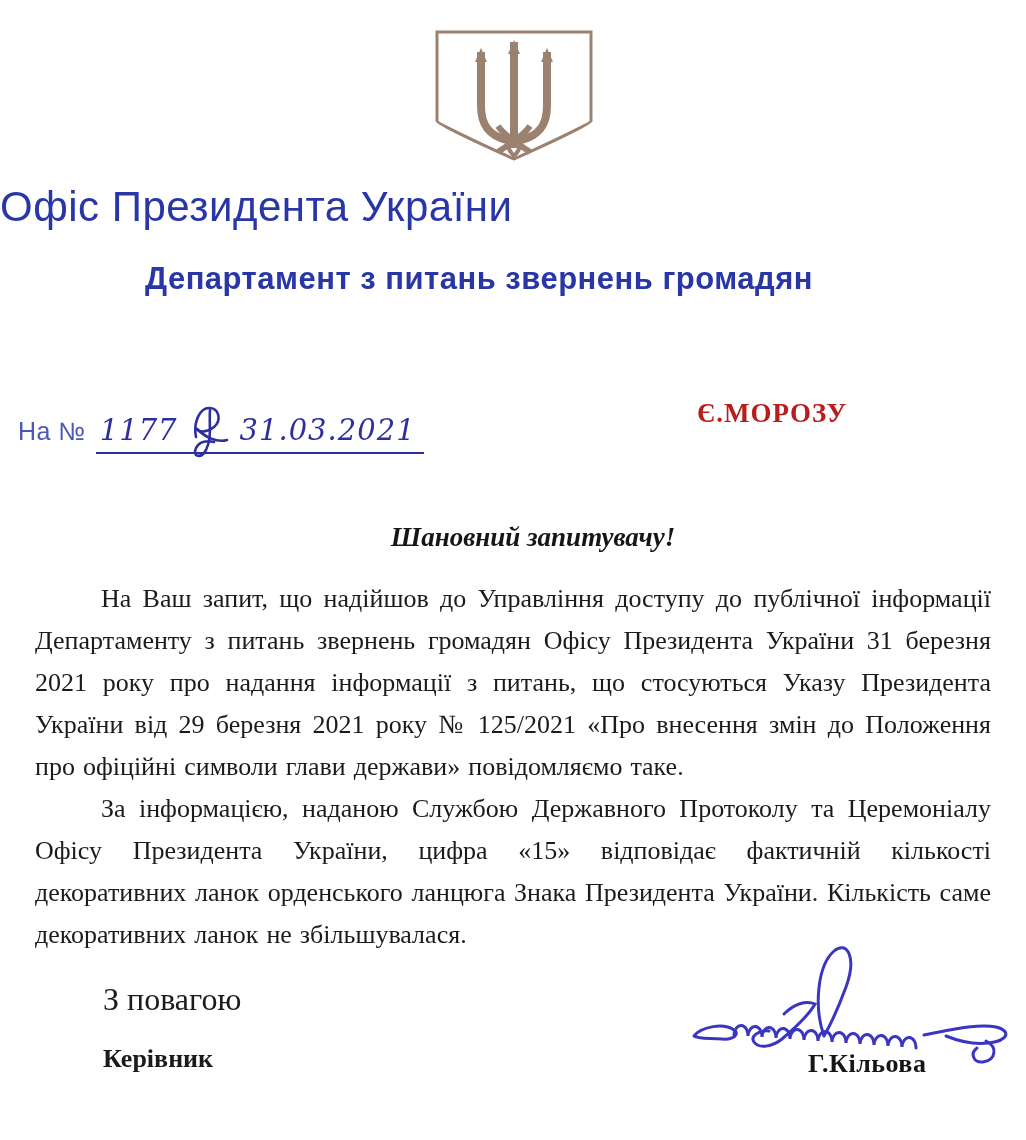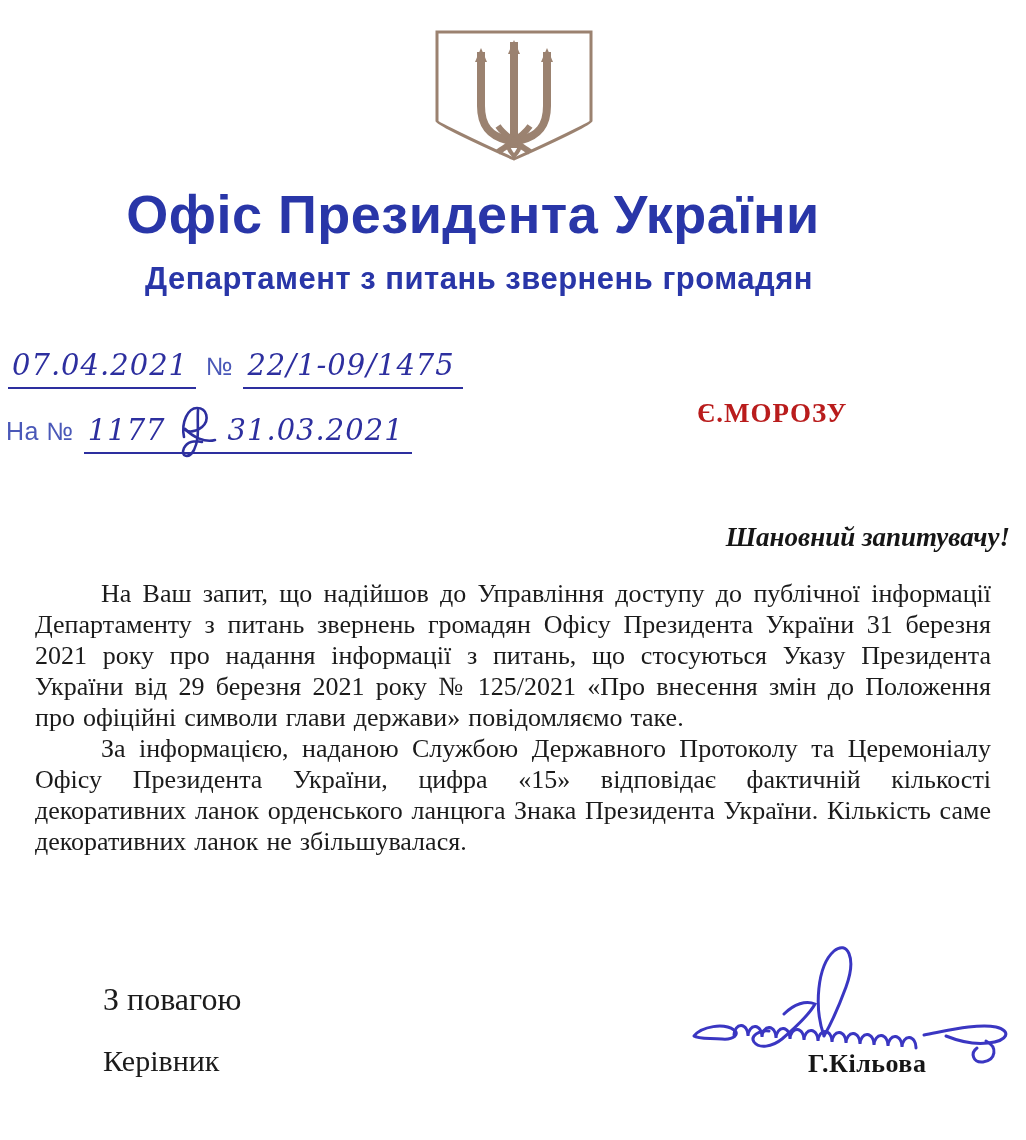--- a/index.html
+++ b/index.html
@@ -16,25 +16,25 @@
 
   
   .emblem {
     position: absolute;
     left: 430px; top: 26px;
     width: 168px; height: 138px;
   }
   .org-title {
     position: absolute;
     left: 0; right: 0; top: 183px;
-    text-align: center;
+    text-align: left;
     padding-right: 80px;
     font-family: "Liberation Sans", sans-serif;
-    font-size: 54px;
-    font-weight: 700;
+    font-size: 42px;
+    font-weight: 400;
     letter-spacing: 0.5px;
     color: #2936a8;
   }
   .org-subtitle {
     position: absolute;
     left: 0; right: 0; top: 261px;
     text-align: center;
     padding-right: 80px;
     font-family: "Liberation Sans", sans-serif;
     font-size: 31px;
@@ -45,21 +45,21 @@
   }
 
   
   .ref-line1 {
     position: absolute;
     left: 8px; top: 348px;
     white-space: nowrap;
   }
   .ref-line2 {
     position: absolute;
-    left: 0; top: 404px;
+    left: 12px; top: 404px;
     white-space: nowrap;
   }
   .hw {
     font-family: "DejaVu Serif", serif;
     font-style: italic;
     font-size: 29px;
     letter-spacing: 1px;
     color: #2d2f9f;
   }
   .hw-underline {
@@ -85,53 +85,54 @@
     font-family: "Liberation Serif", serif;
     font-weight: 700;
     font-size: 27px;
     letter-spacing: 1px;
     color: #b91c1c;
   }
 
   
   .salutation {
     position: absolute;
-    left: 0; right: 16px; top: 522px;
-    text-align: right;
+    left: 0; right: 0; top: 522px;
+    text-align: center;
     padding-left: 40px;
     font-family: "Liberation Serif", serif;
     font-weight: 700;
     font-style: italic;
     font-size: 27px;
     color: #161616;
   }
   .body-text {
     position: absolute;
     left: 35px; right: 35px; top: 578px;
   }
   .body-text p {
     font-family: "Liberation Serif", serif;
     font-size: 26px;
-    line-height: 31px;
+    line-height: 42px;
     text-align: justify;
     text-indent: 66px;
     word-spacing: 1.5px;
     color: #1b1b1b;
   }
 
   
   .regards {
     position: absolute;
     left: 103px; top: 981px;
     font-size: 32px;
   }
   .position-title {
     position: absolute;
     left: 103px; top: 1044px;
-    font-size: 30px;
+    font-size: 26px;
+    font-weight: bold;
   }
   .signature-svg {
     position: absolute;
     left: 688px; top: 938px;
   }
   .signer-name {
     position: absolute;
     left: 808px; top: 1049px;
     font-weight: 700;
     font-size: 26px;
@@ -168,25 +169,20 @@
         <path d="M100,100 C92,112 76,120 68,126"></path>
       </g>
 
       <path d="M84,106 C92,114 92,122 84,130 C76,122 76,114 84,106 Z" fill="none" stroke="#9b8270" stroke-width="4"></path>
     </svg>
   </div>
 
   <div class="org-title">Офіс Президента України</div>
   <div class="org-subtitle">Департамент з питань звернень громадян</div>
 
-  <div class="ref-line1">
-    <span class="hw hw-underline">07.04.2021</span>
-    <span class="ref-printed">№</span>
-    <span class="hw hw-underline">22/1-09/1475</span>
-  </div>
 
   <div class="addressee">Є.МОРОЗУ</div>
 
   <div class="ref-line2">
     <span class="ref-printed">На №</span>
     <span class="hw hw-underline"><span>1177</span><svg class="flourish-svg" width="42" height="58" viewBox="0 0 42 58">
         <g stroke="#2d2f9f" stroke-width="2.6" fill="none" stroke-linecap="round">
           <path d="M8,33 C5,18 12,4 21,4 C31,4 34,16 26,23 C20,28 11,29 9,25"></path>
           <path d="M22,6 C21,22 24,34 18,46 C13,55 4,53 8,44 C11,38 18,36 26,38"></path>
           <path d="M9,25 C17,33 29,39 39,36"></path>

